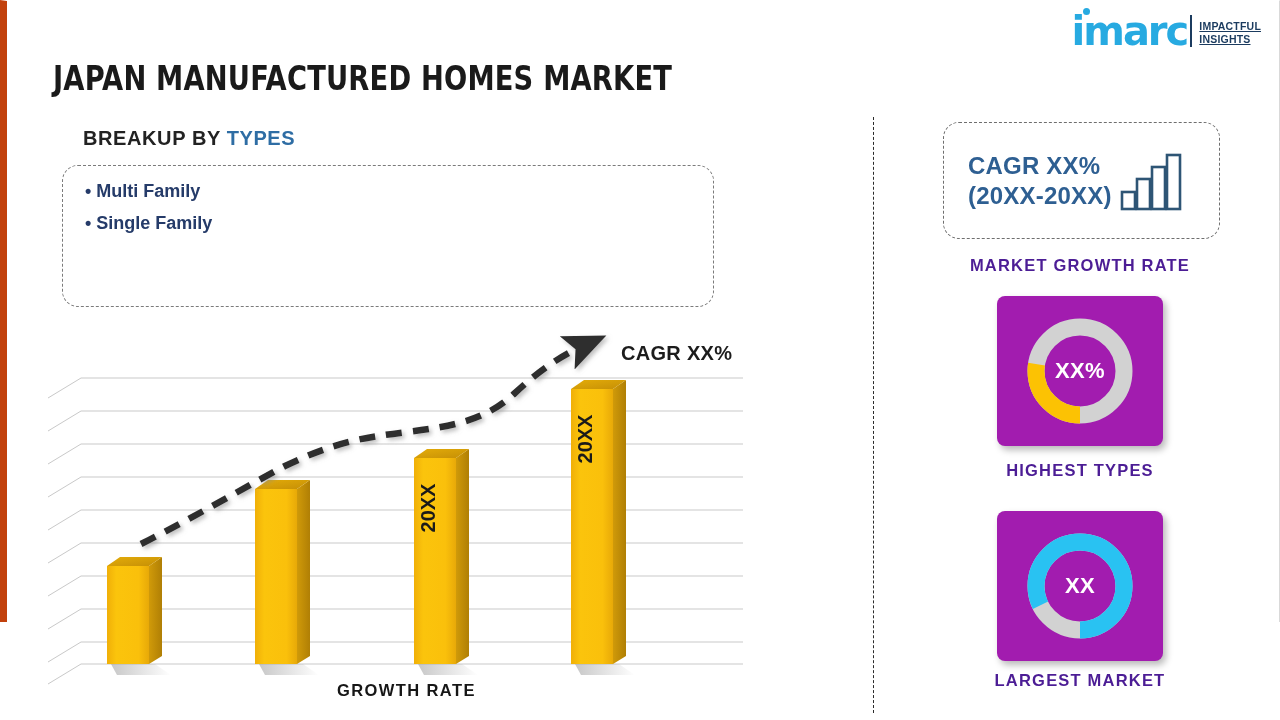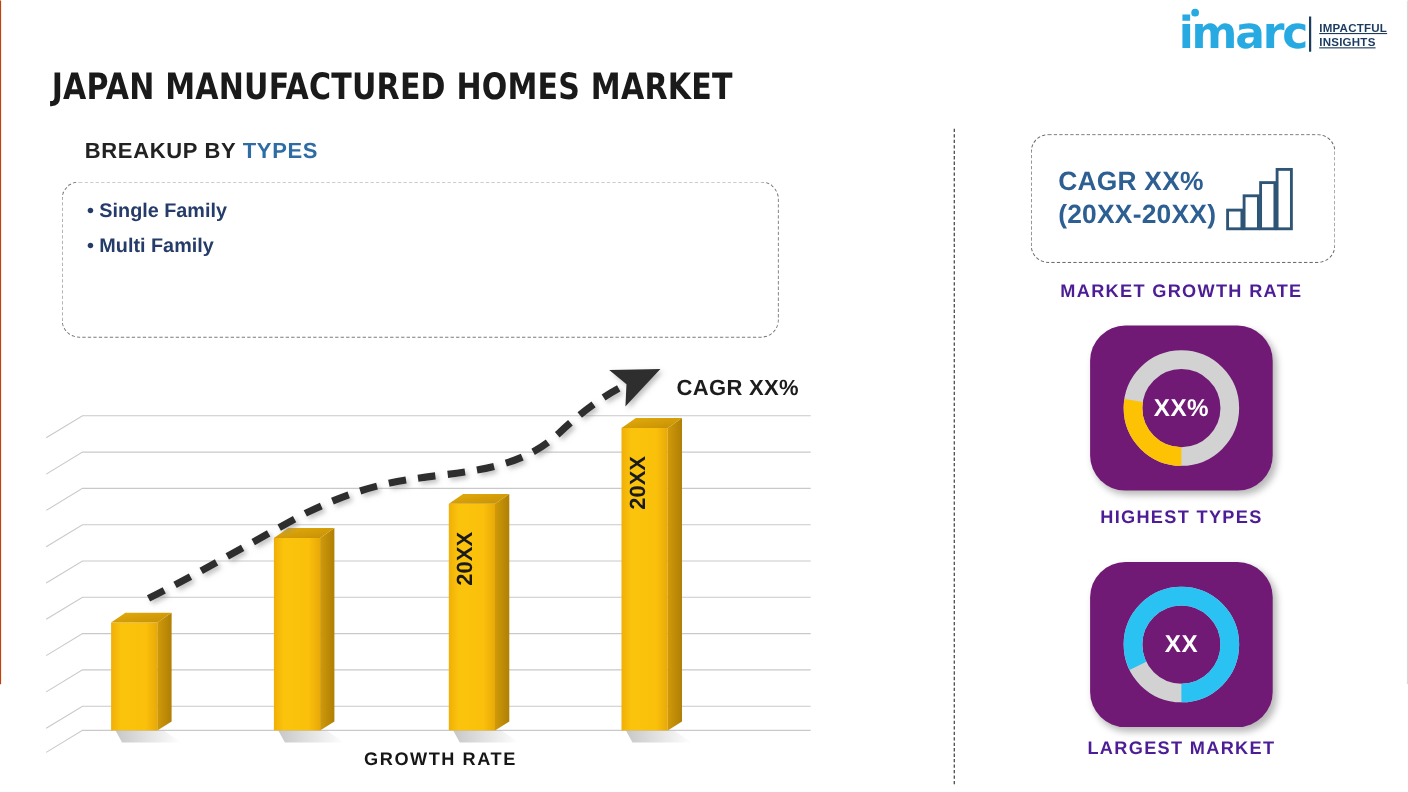--- a/index.html
+++ b/index.html
@@ -8,21 +8,21 @@
     font-family:"Liberation Sans", sans-serif;
     background:#ffffff;
     position:relative;
     overflow:hidden;
   }
   .page {
     position:absolute;
     left:0; top:0;
     width:1280px; height:622px;
     background:#fff;
-    border-left:1px solid #c2410c;
+    border-left:7px solid #c2410c;
     border-right:1px solid #d9d9d9;
     border-top:1px solid #ffffff;
   }
 
   
   .logo { position:absolute; right:18px; top:12px; display:flex; align-items:flex-end; }
   .logo-word {
     font-family:"DejaVu Sans", sans-serif;
     font-size:40px; font-weight:700; letter-spacing:-2px;
     color:#27AAE1; line-height:0.9; position:relative;
@@ -101,21 +101,21 @@
     position:absolute; width:100%; text-align:center;
     font-size:16.5px; font-weight:700; color:#4c1d95; letter-spacing:1.2px;
   }
   .lbl-growth { left:0; top:255px; }
   .lbl-highest { left:0; top:460px; }
   .lbl-largest { left:0; top:670px; }
   .panel-label.scoped { position:absolute; left:866px; width:414px; }
 
   .donut-card {
     position:absolute; width:166px; height:150px;
-    border-radius:32px; background:#701a75;
+    border-radius:8px; background:#a21caf;
     box-shadow:3px 4px 7px rgba(0,0,0,0.28);
     display:flex; align-items:center; justify-content:center;
   }
   .donut-card.one { left:990px; top:295px; }
   .donut-card.two { left:990px; top:510px; }
   .donut-center {
     position:absolute; color:#fff; font-weight:700;
     font-size:22px; letter-spacing:0.4px;
   }
 </style>
@@ -137,24 +137,24 @@
   </div>
 
   <div class="main-title">JAPAN MANUFACTURED HOMES MARKET</div>
 
   <div class="sub-title">
     <span>BREAKUP BY </span><span class="accent">TYPES</span>
   </div>
 
   <div class="list-box">
     <div class="list-item">
+      <span class="bullet">•</span><span>Multi Family</span>
+    </div>
+    <div class="list-item">
       <span class="bullet">•</span><span>Single Family</span>
-    </div>
-    <div class="list-item">
-      <span class="bullet">•</span><span>Multi Family</span>
     </div>
   </div>
 
   <div class="divider"></div>
 
   <div class="chart">
     <svg width="760" height="380" viewBox="0 0 760 380">
       <defs>
         <linearGradient id="barFront" x1="0" y1="0" x2="1" y2="0">
           <stop offset="0%" stop-color="#F0AF08"></stop>

